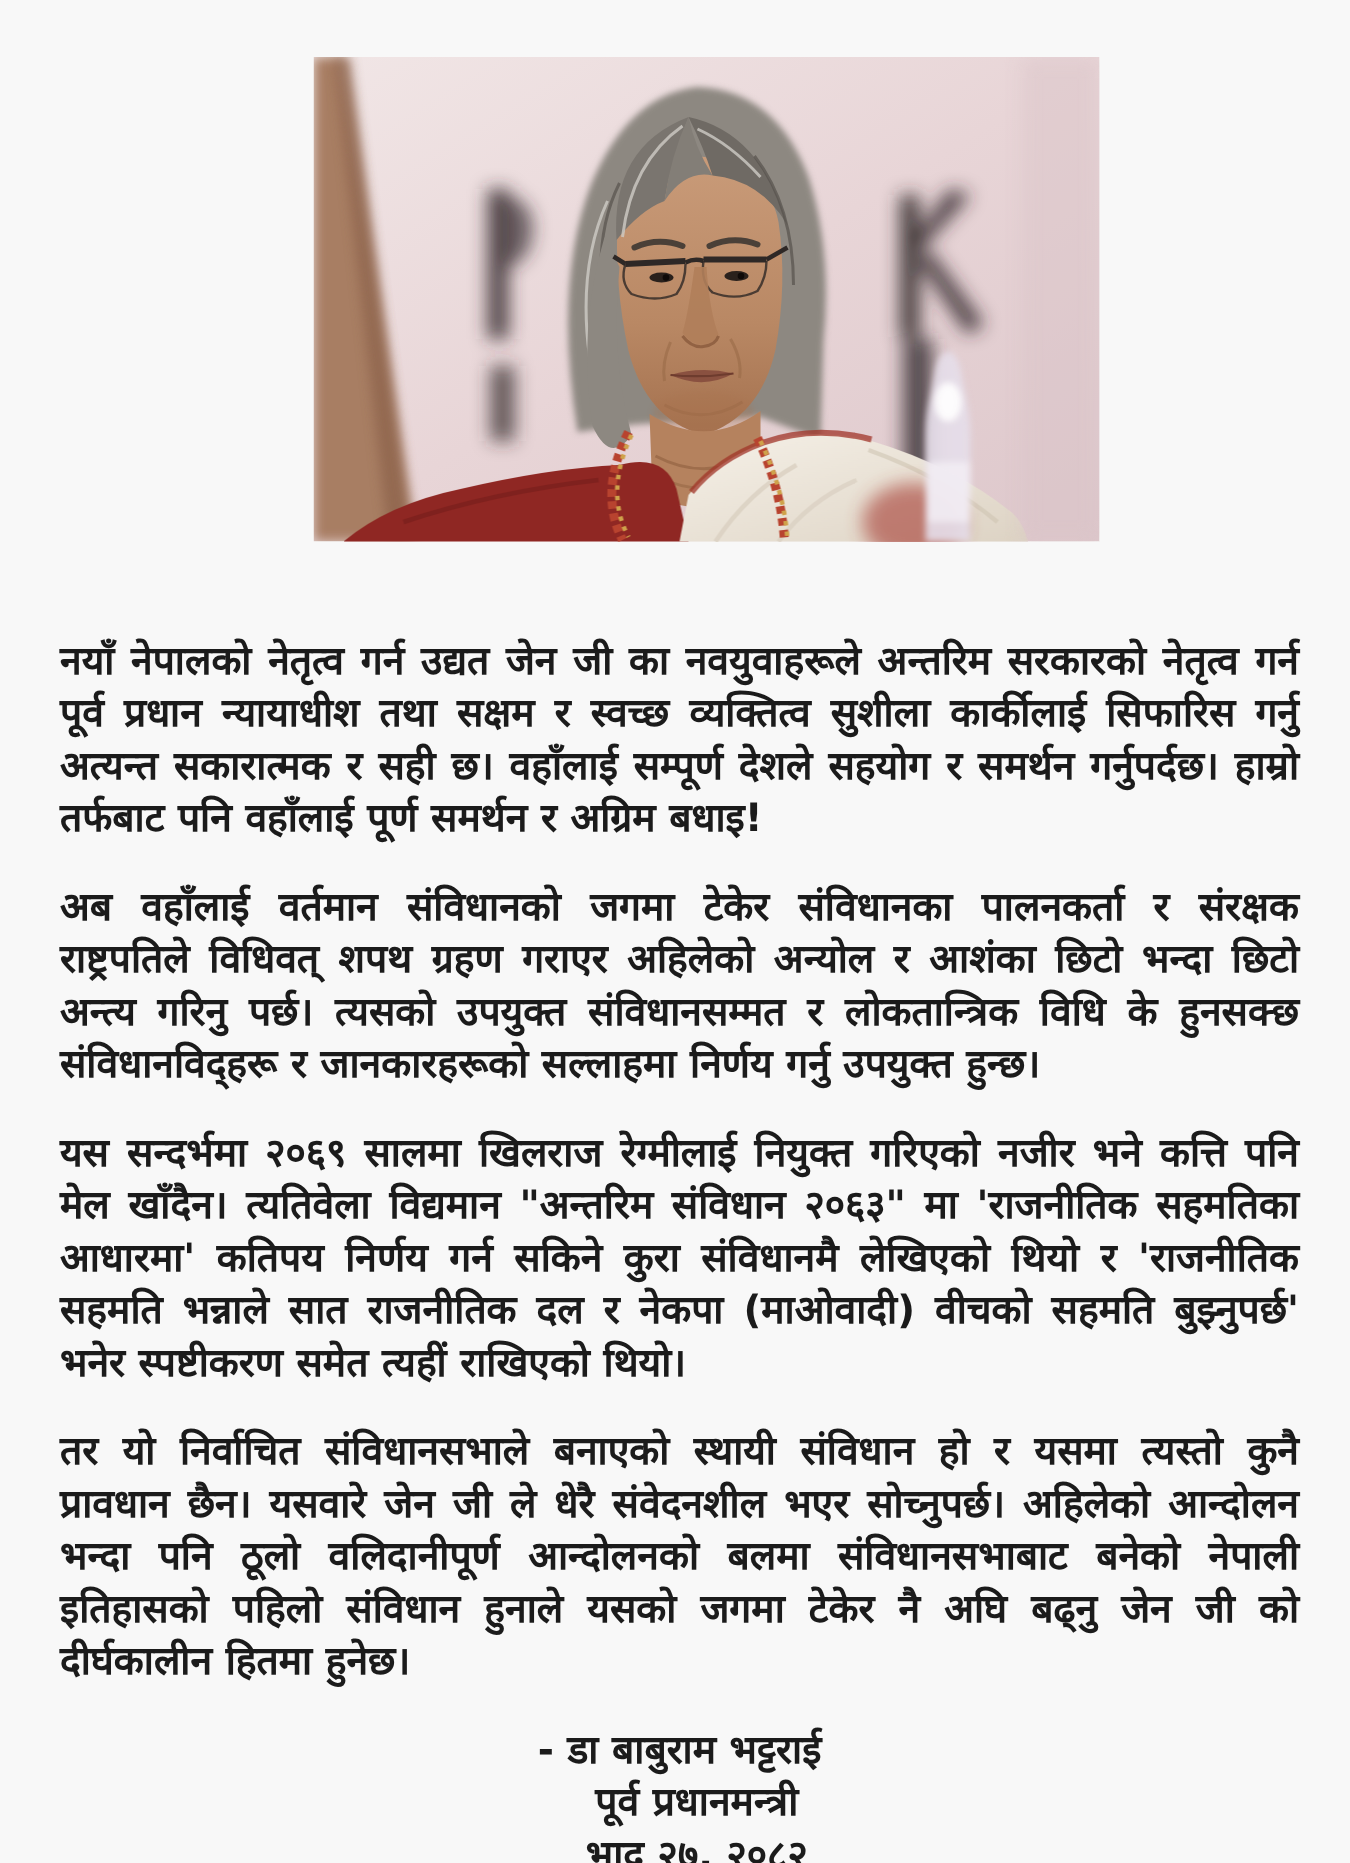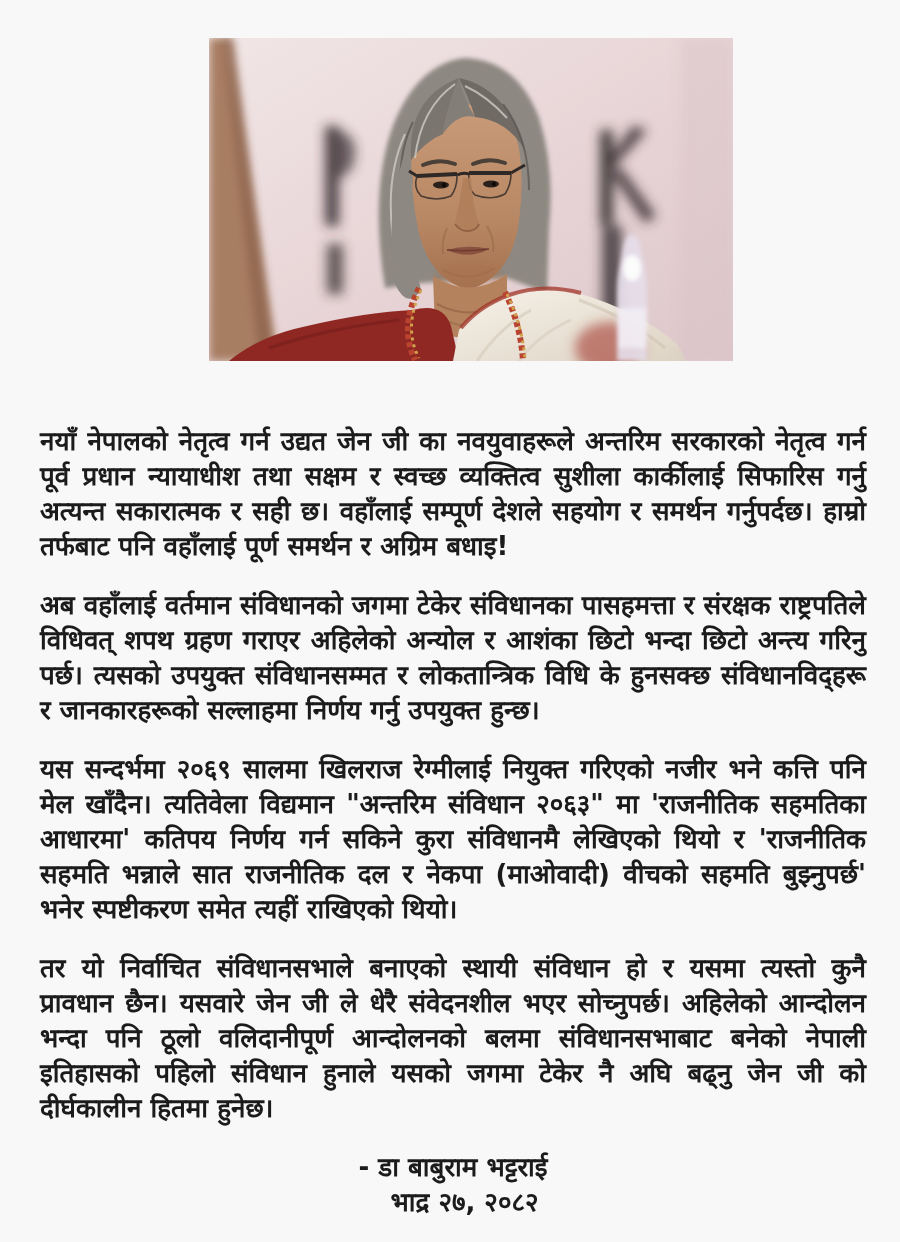--- a/index.html
+++ b/index.html
@@ -154,23 +154,24 @@
         <ellipse cx="423" cy="230" rx="9" ry="13" fill="#ffffff" opacity="0.9"></ellipse>
         <rect x="409" y="270" width="29" height="40" fill="#f4f0f6" opacity="0.75"></rect>
       </g>
 
       <rect x="472" y="0" width="52" height="323" fill="#d9c3c7" opacity="0.45" filter="url(#b6)"></rect>
     </svg>
   </div>
 
   <div class="article">
     <p>नयाँ नेपालको नेतृत्व गर्न उद्यत जेन जी का नवयुवाहरूले अन्तरिम सरकारको नेतृत्व गर्न पूर्व प्रधान न्यायाधीश तथा सक्षम र स्वच्छ व्यक्तित्व सुशीला कार्कीलाई सिफारिस गर्नु अत्यन्त सकारात्मक र सही छ। वहाँलाई सम्पूर्ण देशले सहयोग र समर्थन गर्नुपर्दछ। हाम्रो तर्फबाट पनि वहाँलाई पूर्ण समर्थन र अग्रिम बधाइ!</p>
-    <p>अब वहाँलाई वर्तमान संविधानको जगमा टेकेर संविधानका पासहमत्ता र संरक्षक राष्ट्रपतिले विधिवत् शपथ ग्रहण गराएर अहिलेको अन्योल र आशंका छिटो भन्दा छिटो अन्त्य गरिनु पर्छ। त्यसको उपयुक्त संविधानसम्मत र लोकतान्त्रिक विधि के हुनसक्छ संविधानविद्हरू र जानकारहरूको सल्लाहमा निर्णय गर्नु उपयुक्त हुन्छ।</p>
+    <p>अब वहाँलाई वर्तमान संविधानको जगमा टेकेर संविधानका पालनकर्ता र संरक्षक राष्ट्रपतिले विधिवत् शपथ ग्रहण गराएर अहिलेको अन्योल र आशंका छिटो भन्दा छिटो अन्त्य गरिनु पर्छ। त्यसको उपयुक्त संविधानसम्मत र लोकतान्त्रिक विधि के हुनसक्छ संविधानविद्हरू र जानकारहरूको सल्लाहमा निर्णय गर्नु उपयुक्त हुन्छ।</p>
     <p>यस सन्दर्भमा २०६९ सालमा खिलराज रेग्मीलाई नियुक्त गरिएको नजीर भने कत्ति पनि मेल खाँदैन। त्यतिवेला विद्यमान "अन्तरिम संविधान २०६३" मा 'राजनीतिक सहमतिका आधारमा' कतिपय निर्णय गर्न सकिने कुरा संविधानमै लेखिएको थियो र 'राजनीतिक सहमति भन्नाले सात राजनीतिक दल र नेकपा (माओवादी) वीचको सहमति बुझ्नुपर्छ' भनेर स्पष्टीकरण समेत त्यहीं राखिएको थियो।</p>
     <p>तर यो निर्वाचित संविधानसभाले बनाएको स्थायी संविधान हो र यसमा त्यस्तो कुनै प्रावधान छैन। यसवारे जेन जी ले धेरै संवेदनशील भएर सोच्नुपर्छ। अहिलेको आन्दोलन भन्दा पनि ठूलो वलिदानीपूर्ण आन्दोलनको बलमा संविधानसभाबाट बनेको नेपाली इतिहासको पहिलो संविधान हुनाले यसको जगमा टेकेर नै अघि बढ्नु जेन जी को दीर्घकालीन हितमा हुनेछ।</p>
 
     <div class="signature">
       <div>- डा बाबुराम भट्टराई</div>
+      <div class="indent">पूर्व प्रधानमन्त्री</div>
       <div class="indent">भाद्र २७, २०८२</div>
     </div>
   </div>
 
 </div>
 
 </body></html>

